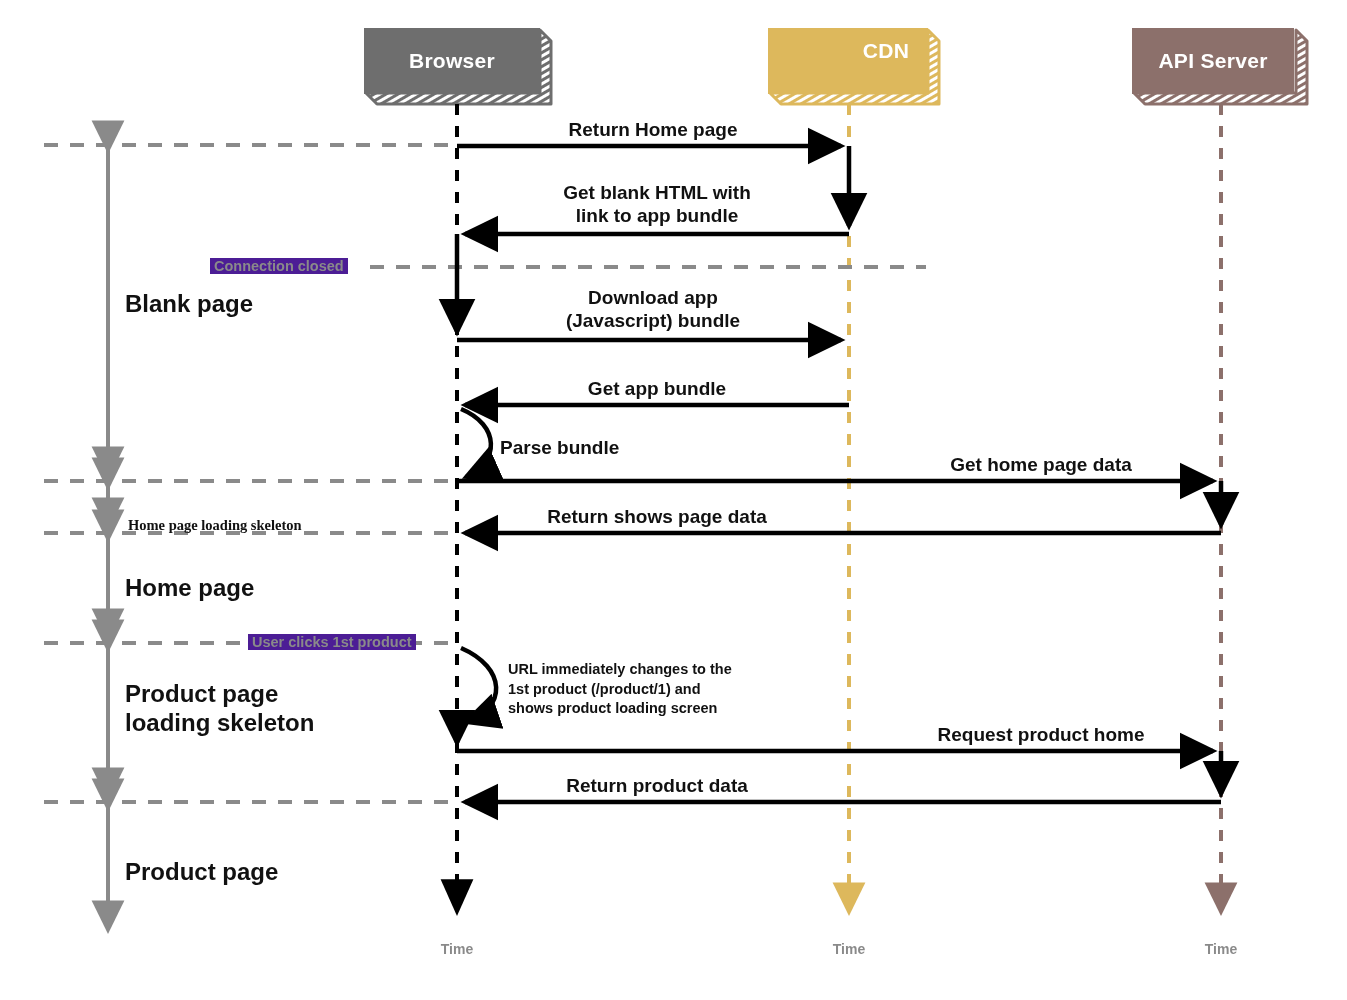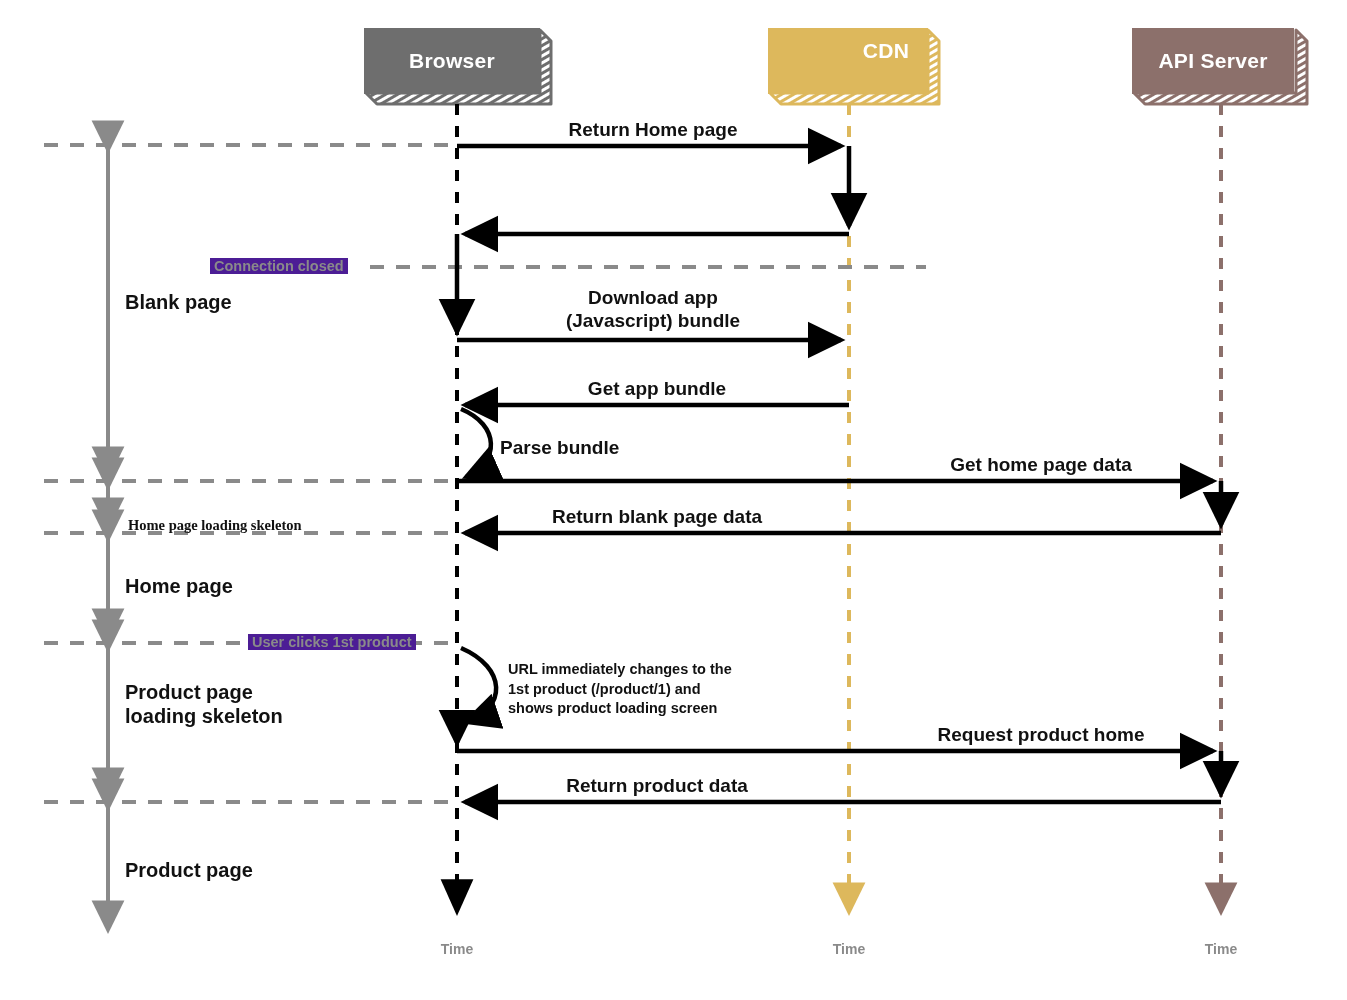--- a/index.html
+++ b/index.html
@@ -51,21 +51,21 @@
     font-size: 14.5px;
     line-height: 1.35;
     text-align: left;
     white-space: pre-line;
     margin-top: 10px;
   }
   .phase-label {
     position: absolute;
     color: #111111;
     font-weight: bold;
-    font-size: 20px;
+    font-size: 24px;
     line-height: 1.2;
     text-align: left;
     white-space: pre-line;
   }
   .phase-label.small {
     font-size: 14.5px;
   }
   .marker-label {
     position: absolute;
     color: #8a8a8a;
@@ -177,26 +177,28 @@
 
   <div class="actor-label" style="left:364px; top:49px; width:176px;">Browser</div>
   <div class="actor-label" style="left:768px; top:39px; width:160px;margin-left:38px;">CDN</div>
   <div class="actor-label" style="left:1132px; top:49px; width:162px;">API Server</div>
 
   <div class="time-label" style="left:407px; top:941px; width:100px;">Time</div>
   <div class="time-label" style="left:799px; top:941px; width:100px;">Time</div>
   <div class="time-label" style="left:1171px; top:941px; width:100px;">Time</div>
 
   <div class="msg-label" style="left:457px; top:118px; width:392px;">Return Home page</div>
+  <div class="msg-label" style="left:465px; top:181px; width:384px;">Get blank HTML with
+link to app bundle</div>
   <div class="msg-label" style="left:457px; top:286px; width:392px;">Download app
 (Javascript) bundle</div>
   <div class="msg-label" style="left:465px; top:377px; width:384px;">Get app bundle</div>
   <div class="msg-label" style="left:500px; top:436px; width:230px; text-align:left;">Parse bundle</div>
   <div class="msg-label" style="left:861px; top:453px; width:360px;">Get home page data</div>
-  <div class="msg-label" style="left:465px; top:505px; width:384px;">Return blank page data</div>
+  <div class="msg-label" style="left:465px; top:505px; width:384px;">Return shows page data</div>
   <div class="msg-label" style="left:861px; top:723px; width:360px;">Request product home</div>
   <div class="msg-label" style="left:465px; top:774px; width:384px;">Return product data</div>
 
   <div class="note-label" style="left:508px; top:650px; width:300px;">URL immediately changes to the
 1st product (/product/1) and
 shows product loading screen</div>
 
   <div class="phase-label" style="left:125px; top:290px;">Blank page</div>
   <div class="phase-label small" style="left:128px; top:517px;font-family:Liberation Serif, serif;">Home page loading skeleton</div>
   <div class="phase-label" style="left:125px; top:574px;">Home page</div>

